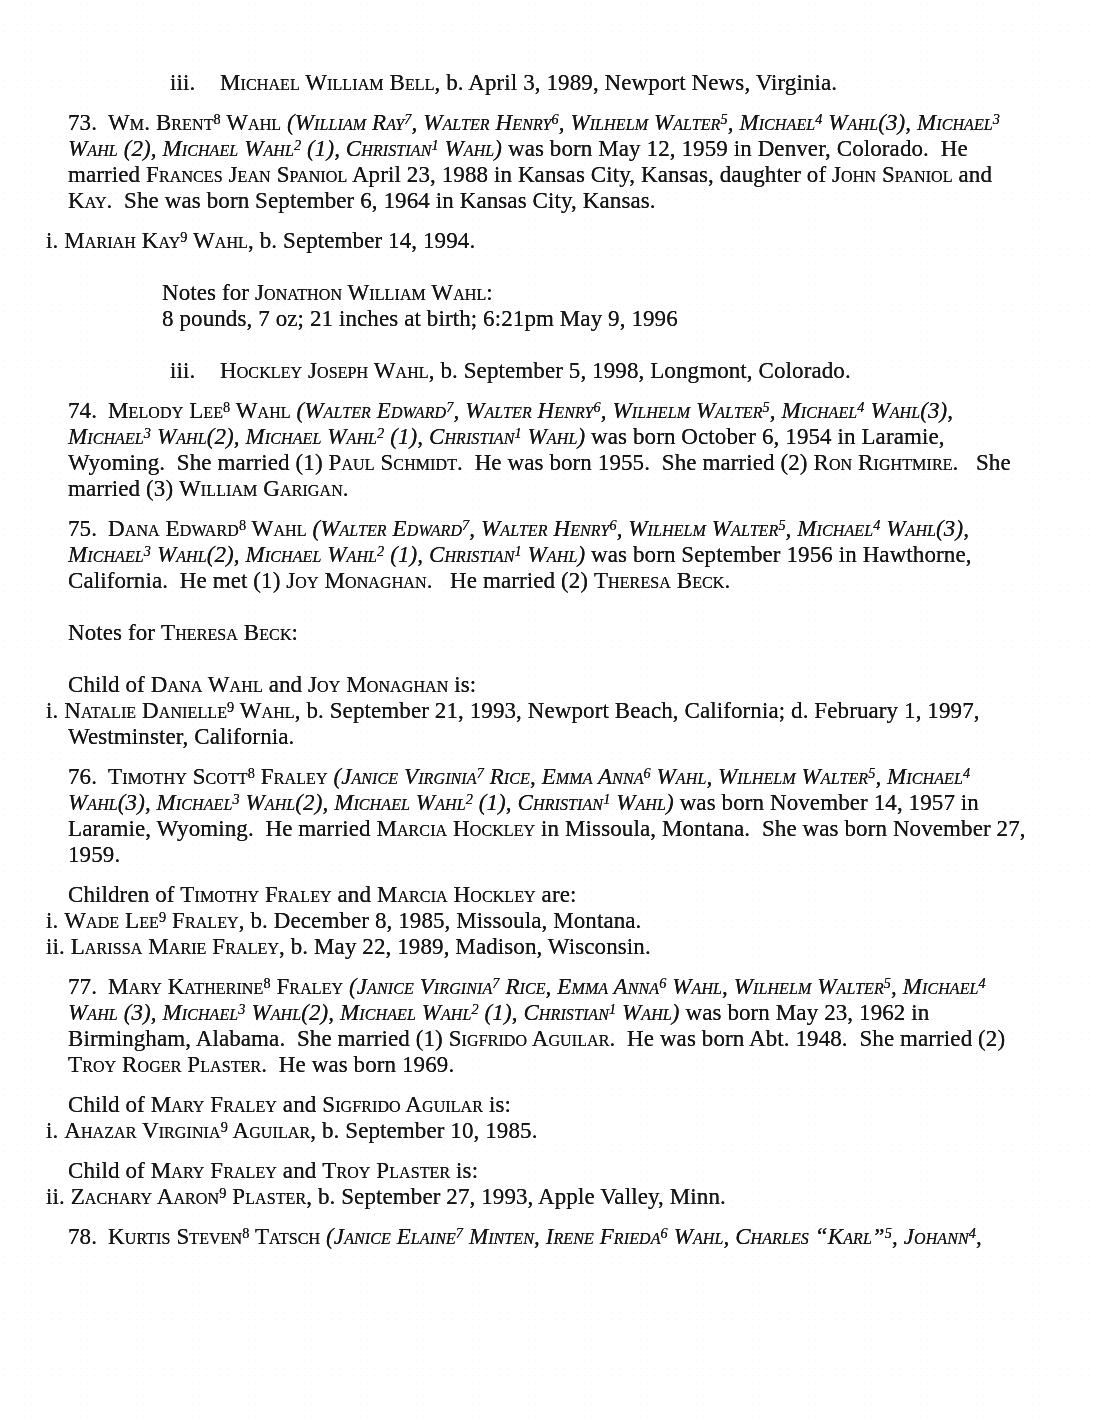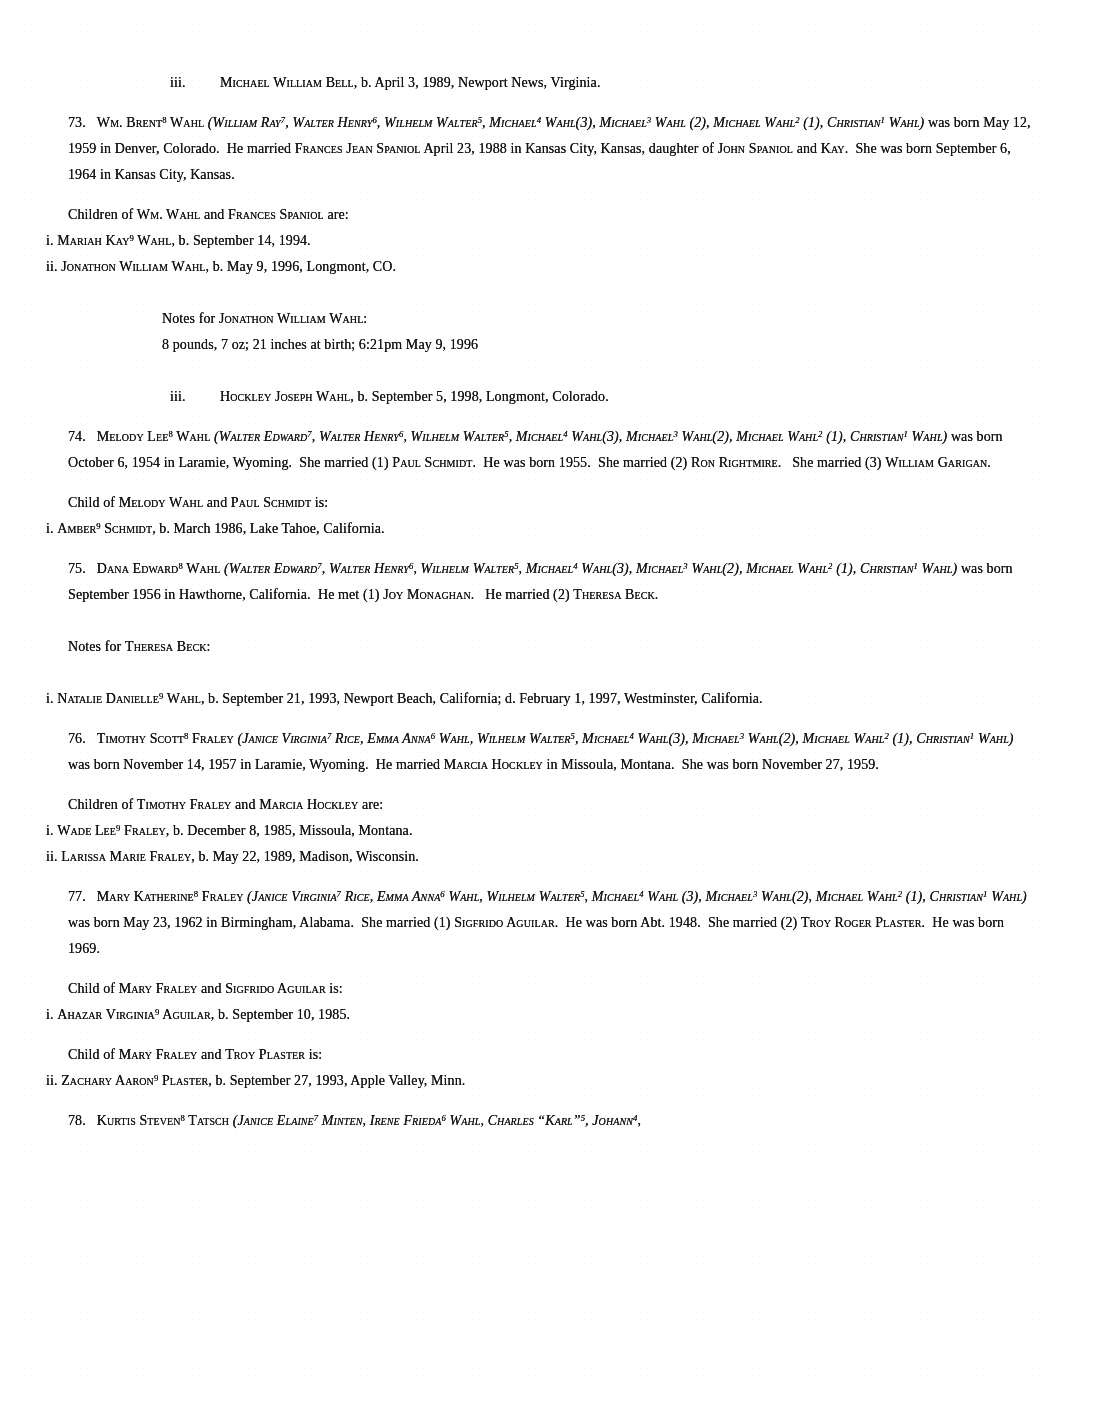--- a/index.html
+++ b/index.html
@@ -18,21 +18,21 @@
     box-sizing: border-box;
     width: 1095px;
     height: 1421px;
     padding: 70px 62px 40px 68px;
     background: #ffffff;
     
     background-image: radial-gradient(#f4f4f4 0.5px, transparent 0.5px);
     background-size: 7px 7px;
   }
   .doc {
-    font-size: 14px;
+    font-size: 23px;
     line-height: 26px;
     text-shadow: 0 0 0.45px currentColor; 
     letter-spacing: 0.1px;
   }
   .doc p { margin: 0; white-space: pre-wrap; }
   .block { margin: 14px 0; }
   .block:first-child { margin-top: 0; }
   
   .sc { font-variant: small-caps; }
   
@@ -64,45 +64,40 @@
 
 <div class="page">
   <div class="doc" id="doc-body">
       <div class="block list">
         <p class="item tab"><span class="label">iii.</span><span class="sc">Michael William Bell</span><span>, b. April 3, 1989, Newport News, Virginia.</span></p>
       </div>
       <div class="block entry">
         <p><span class="num">73.</span><span class="sc">Wm. Brent</span><sup class="su">8</sup><span class="sc"> Wahl </span><span class="anc">(William Ray</span><sup class="sa">7</sup><span class="anc">, Walter Henry</span><sup class="sa">6</sup><span class="anc">, Wilhelm Walter</span><sup class="sa">5</sup><span class="anc">, Michael</span><sup class="sa">4</sup><span class="anc"> Wahl(3), Michael</span><sup class="sa">3</sup><span class="anc"> Wahl (2), Michael Wahl</span><sup class="sa">2</sup><span class="anc"> (1), Christian</span><sup class="sa">1</sup><span class="anc"> Wahl)</span><span> was born May 12, 1959 in Denver, Colorado.  He married </span><span class="sc">Frances Jean Spaniol</span><span> April 23, 1988 in Kansas City, Kansas, daughter of </span><span class="sc">John Spaniol</span><span> and </span><span class="sc">Kay</span><span>.  She was born September 6, 1964 in Kansas City, Kansas.</span></p>
       </div>
       <div class="block group">
-        <p class="intro"><span>Children of </span><span class="sc">Wm. Wahl</span><span> and </span><span class="sc">Frances Spaniol</span><span> are:</span></p>
         <p class="item"><span class="label">i.</span> <span class="sc">Mariah Kay</span><sup class="su">9</sup><span class="sc"> Wahl</span><span>, b. September 14, 1994.</span></p>
-        <p class="item"><span class="label">ii.</span> <span class="sc">Jonathon William Wahl</span><span>, b. May 9, 1996, Longmont, CO.</span></p>
       </div>
       <div class="block notes indent">
         <p><span>Notes for </span><span class="sc">Jonathon William Wahl</span><span>:</span></p>
         <p><span>8 pounds, 7 oz; 21 inches at birth; 6:21pm May 9, 1996</span></p>
       </div>
       <div class="block list">
         <p class="item tab"><span class="label">iii.</span><span class="sc">Hockley Joseph Wahl</span><span>, b. September 5, 1998, Longmont, Colorado.</span></p>
       </div>
       <div class="block entry">
         <p><span class="num">74.</span><span class="sc">Melody Lee</span><sup class="su">8</sup><span class="sc"> Wahl </span><span class="anc">(Walter Edward</span><sup class="sa">7</sup><span class="anc">, Walter Henry</span><sup class="sa">6</sup><span class="anc">, Wilhelm Walter</span><sup class="sa">5</sup><span class="anc">, Michael</span><sup class="sa">4</sup><span class="anc"> Wahl(3), Michael</span><sup class="sa">3</sup><span class="anc"> Wahl(2), Michael Wahl</span><sup class="sa">2</sup><span class="anc"> (1), Christian</span><sup class="sa">1</sup><span class="anc"> Wahl)</span><span> was born October 6, 1954 in Laramie, Wyoming.  She married (1) </span><span class="sc">Paul Schmidt</span><span>.  He was born 1955.  She married (2) </span><span class="sc">Ron Rightmire</span><span>.   She married (3) </span><span class="sc">William Garigan</span><span>.</span></p>
       </div>
-      <div class="block group">
-        <p class="intro"><span>Child of </span><span class="sc">Melody Wahl</span><span> and </span><span class="sc">Paul Schmidt</span><span> is:</span></p>
-        <p class="item"><span class="label">i.</span> <span class="sc">Amber</span><sup class="su">9</sup><span class="sc"> Schmidt</span><span>, b. March 1986, Lake Tahoe, California.</span></p>
-      </div>
       <div class="block entry">
         <p><span class="num">75.</span><span class="sc">Dana Edward</span><sup class="su">8</sup><span class="sc"> Wahl </span><span class="anc">(Walter Edward</span><sup class="sa">7</sup><span class="anc">, Walter Henry</span><sup class="sa">6</sup><span class="anc">, Wilhelm Walter</span><sup class="sa">5</sup><span class="anc">, Michael</span><sup class="sa">4</sup><span class="anc"> Wahl(3), Michael</span><sup class="sa">3</sup><span class="anc"> Wahl(2), Michael Wahl</span><sup class="sa">2</sup><span class="anc"> (1), Christian</span><sup class="sa">1</sup><span class="anc"> Wahl)</span><span> was born September 1956 in Hawthorne, California.  He met (1) </span><span class="sc">Joy Monaghan</span><span>.   He married (2) </span><span class="sc">Theresa Beck</span><span>.</span></p>
       </div>
       <div class="block notes">
         <p><span>Notes for </span><span class="sc">Theresa Beck</span><span>:</span></p>
       </div>
       <div class="block group">
+        <p class="intro"><span>Child of </span><span class="sc">Dana Wahl</span><span> and </span><span class="sc">Joy Monaghan</span><span> is:</span></p>
         <p class="item"><span class="label">i.</span> <span class="sc">Natalie Danielle</span><sup class="su">9</sup><span class="sc"> Wahl</span><span>, b. September 21, 1993, Newport Beach, California; d. February 1, 1997, Westminster, California.</span></p>
       </div>
       <div class="block entry">
         <p><span class="num">76.</span><span class="sc">Timothy Scott</span><sup class="su">8</sup><span class="sc"> Fraley </span><span class="anc">(Janice Virginia</span><sup class="sa">7</sup><span class="anc"> Rice, Emma Anna</span><sup class="sa">6</sup><span class="anc"> Wahl, Wilhelm Walter</span><sup class="sa">5</sup><span class="anc">, Michael</span><sup class="sa">4</sup><span class="anc"> Wahl(3), Michael</span><sup class="sa">3</sup><span class="anc"> Wahl(2), Michael Wahl</span><sup class="sa">2</sup><span class="anc"> (1), Christian</span><sup class="sa">1</sup><span class="anc"> Wahl)</span><span> was born November 14, 1957 in Laramie, Wyoming.  He married </span><span class="sc">Marcia Hockley</span><span> in Missoula, Montana.  She was born November 27, 1959.</span></p>
       </div>
       <div class="block group">
         <p class="intro"><span>Children of </span><span class="sc">Timothy Fraley</span><span> and </span><span class="sc">Marcia Hockley</span><span> are:</span></p>
         <p class="item"><span class="label">i.</span> <span class="sc">Wade Lee</span><sup class="su">9</sup><span class="sc"> Fraley</span><span>, b. December 8, 1985, Missoula, Montana.</span></p>
         <p class="item"><span class="label">ii.</span> <span class="sc">Larissa Marie Fraley</span><span>, b. May 22, 1989, Madison, Wisconsin.</span></p>
       </div>

